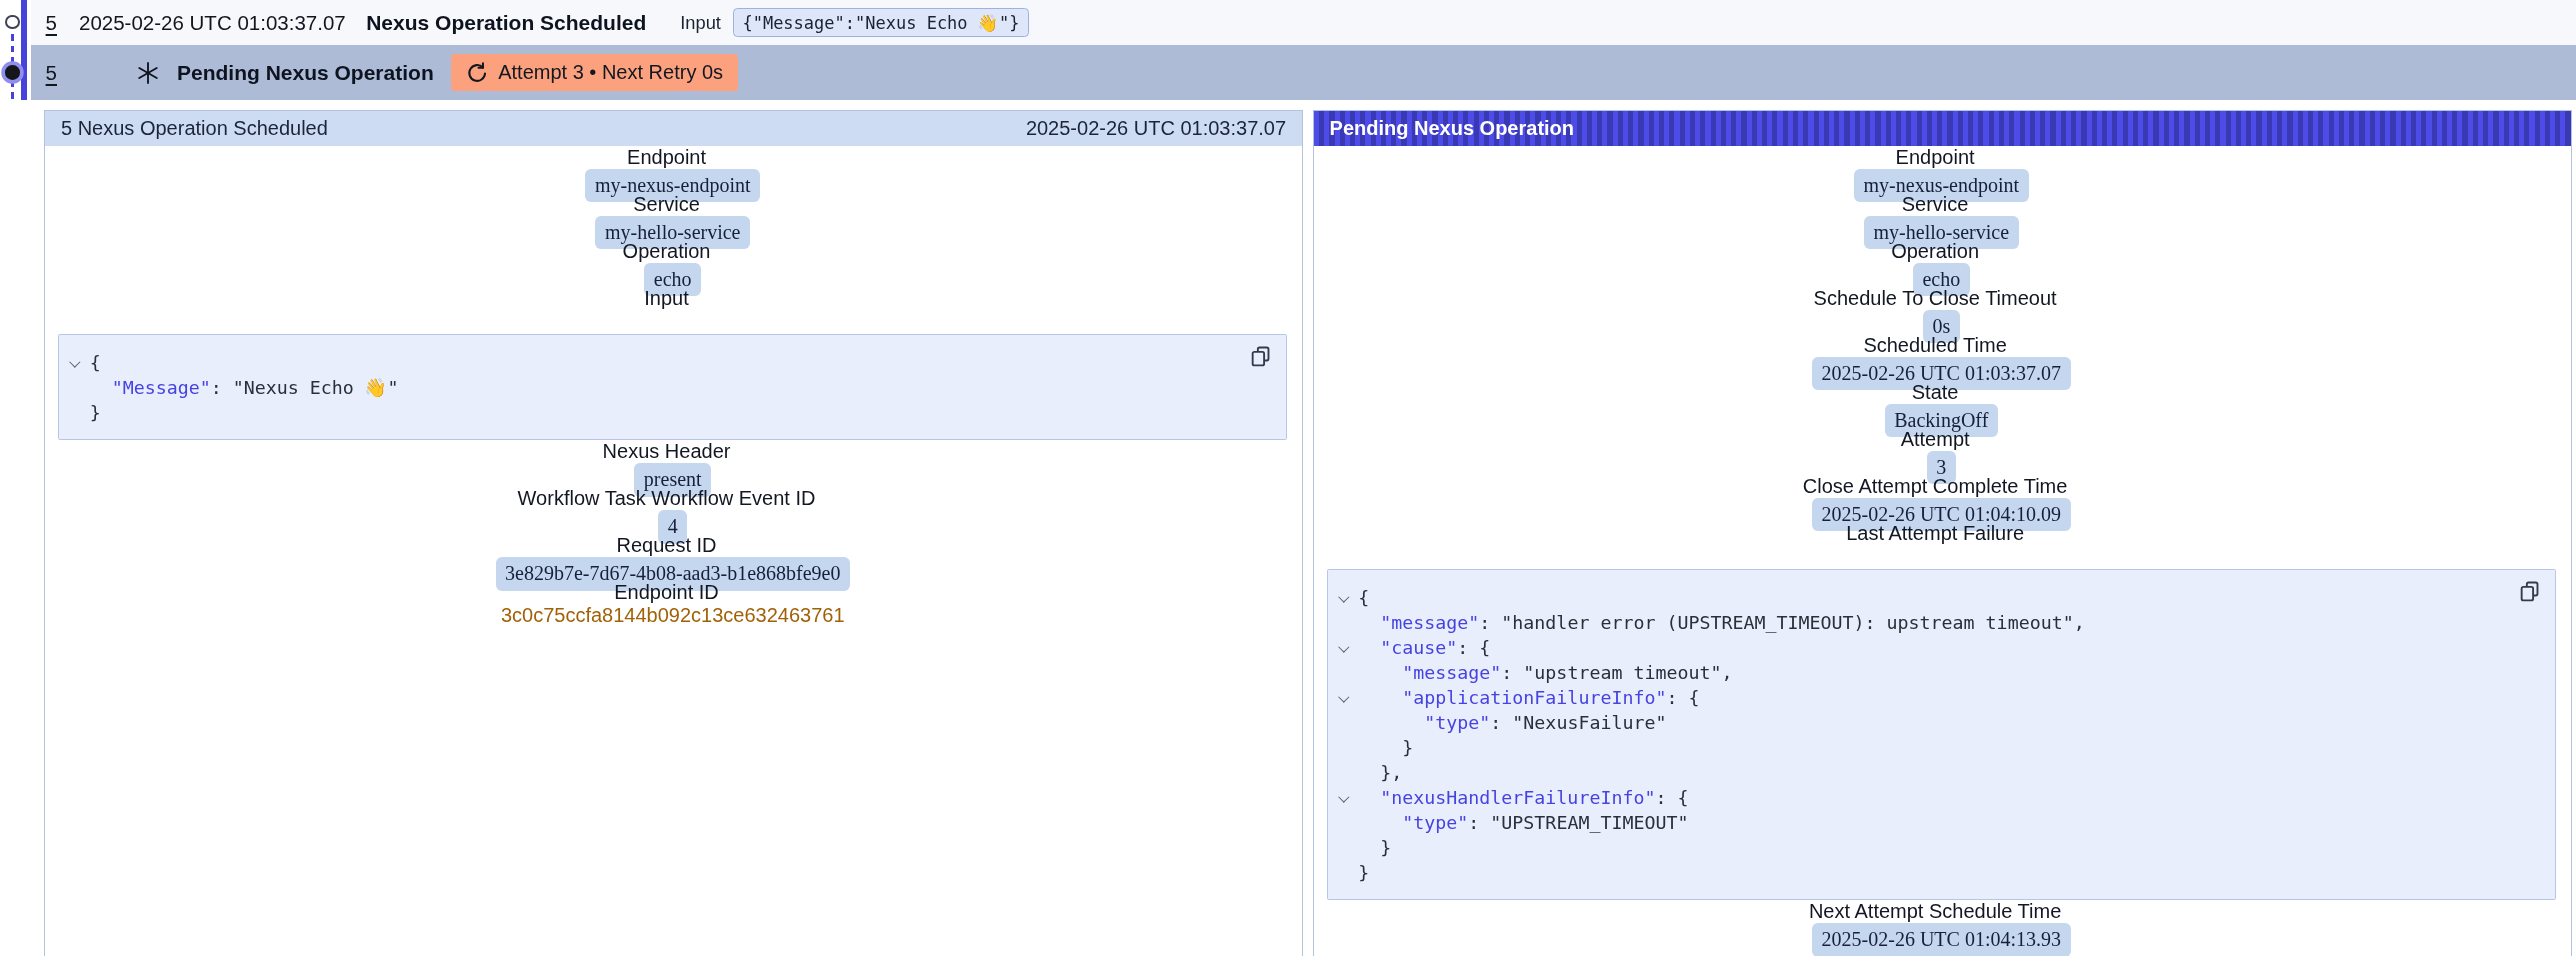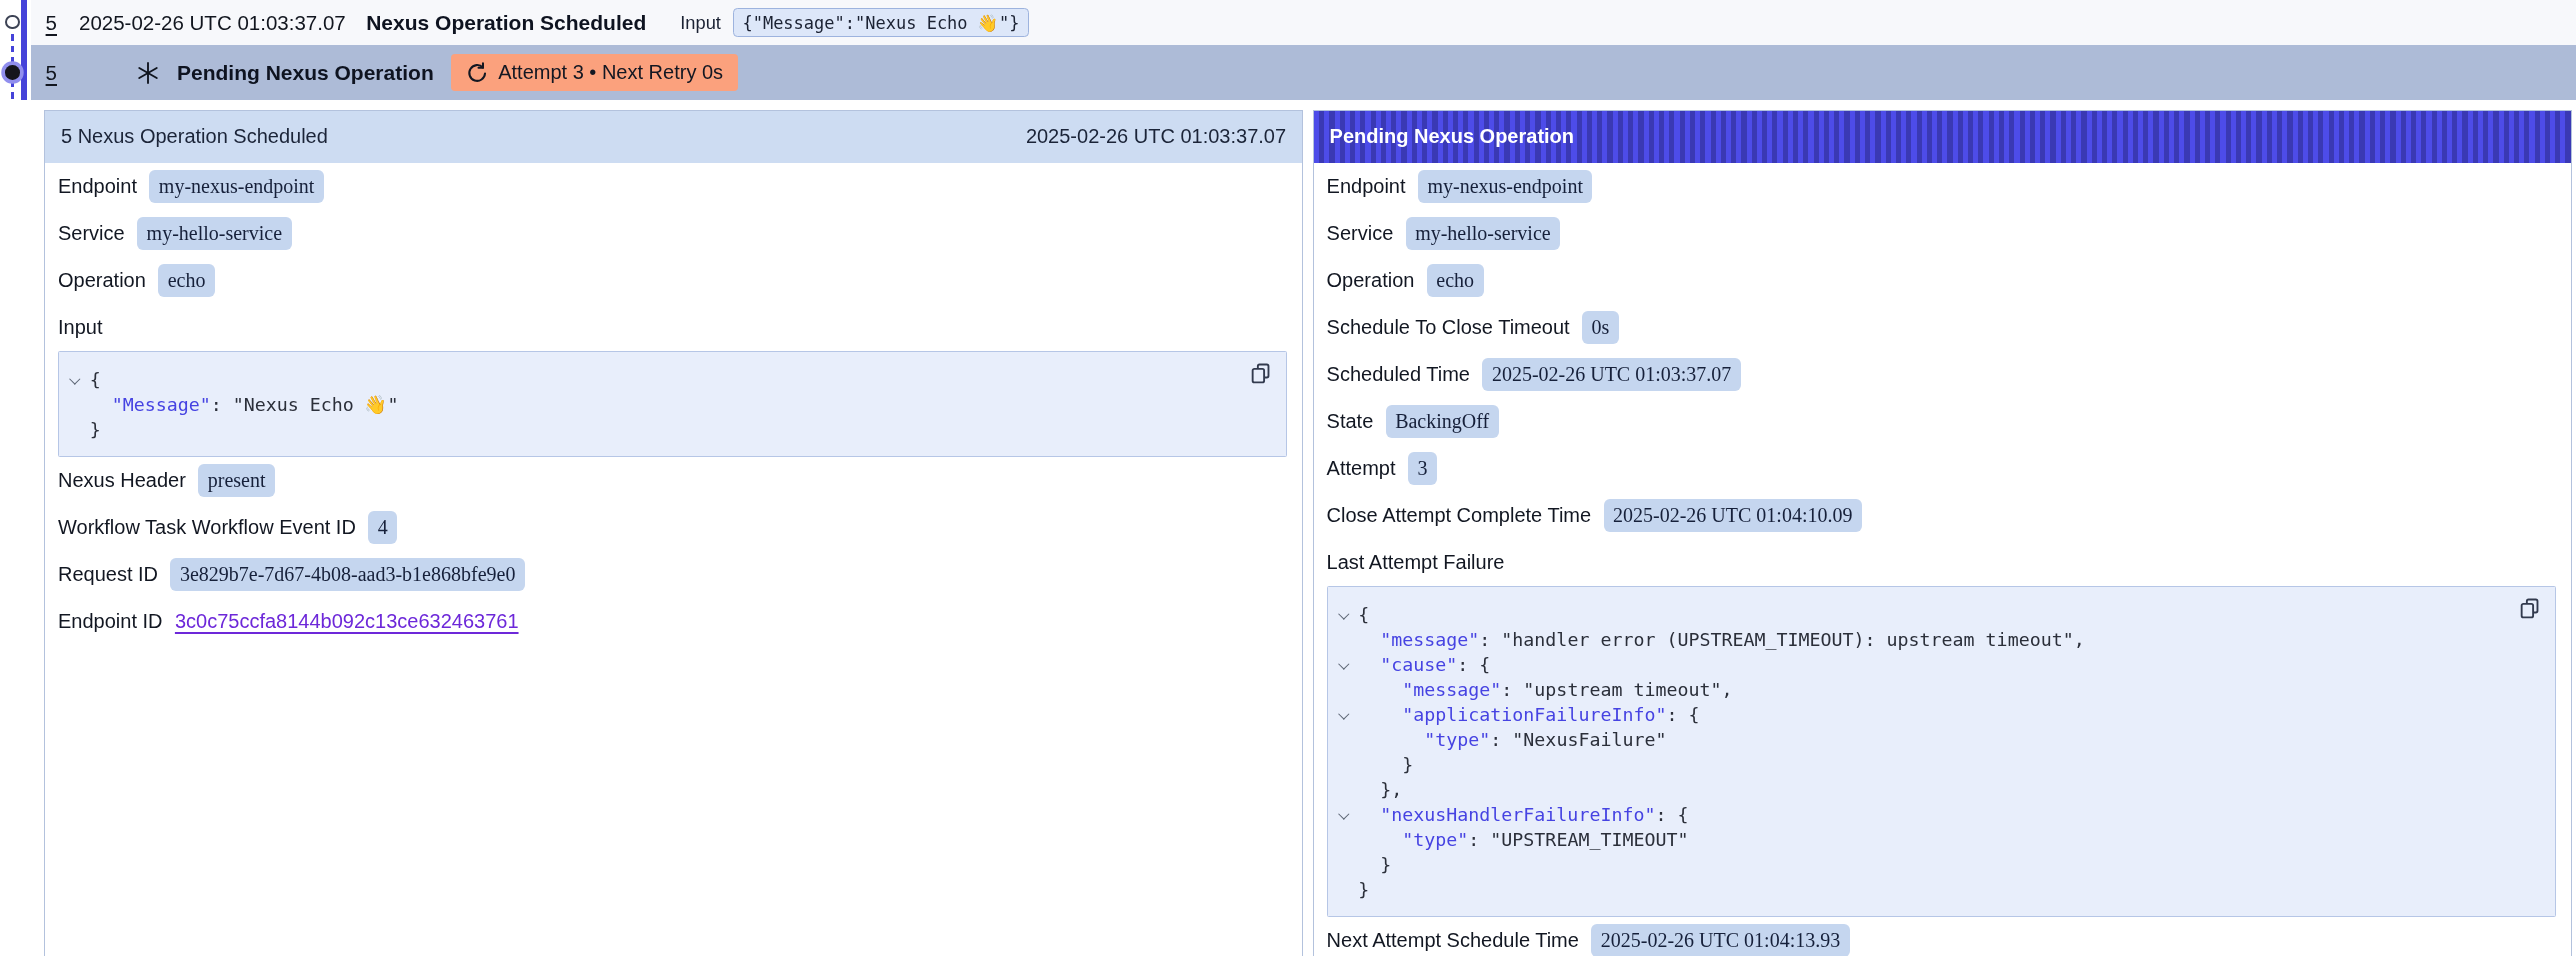--- a/index.html
+++ b/index.html
@@ -26,31 +26,31 @@
   .input-label{margin-left:34px;font-size:18.3px;color:#1b2233;}
   .input-pill{margin-left:11.7px;font-family:"DejaVu Sans Mono",monospace;font-size:17px;
     background:#dde7f9;border:1.5px solid #9db3de;border-radius:4.4px;padding:3.7px 8.8px;color:#1b2233;}
   .ast-icon{margin-left:78px;display:flex;align-items:center;}
   .pname{margin-left:16px;font-size:21px;font-weight:700;color:#0e1320;}
   .retry-badge{margin-left:17.6px;background:var(--retry-badge,#fba17d);border-radius:4px;
     padding:7.3px 14.6px;display:flex;align-items:center;gap:10.3px;font-size:20px;color:#131722;}
   
   .panels{display:flex;gap:9.5px;margin:9.5px 4.4px 0 44px;height:849px;}
   .panel{flex:1;border:1.5px solid #b3c2dd;background:#fff;overflow:hidden;box-sizing:border-box;}
-  .panel-header{height:52px;display:flex;align-items:center;justify-content:space-between;
+  .panel-header{height:35px;display:flex;align-items:center;justify-content:space-between;
     padding:0 16px;font-size:20px;}
   .panel-header.plain{background:var(--header-blue,#cddcf2);color:#1b2438;font-weight:500;}
   .panel-header.striped{
     background:repeating-linear-gradient(90deg,var(--stripe-a,#4d4ce9) 0 5.1px,var(--stripe-b,#3a39b4) 5.1px 10.3px);
     color:#fff;font-weight:600;justify-content:flex-start;}
   .panel-body{padding:0.7px 14.6px 0 13px;}
-  .detail-row{height:47px;display:flex;align-items:center;font-size:20px;color:#121722;}
+  .detail-row{height:47px;display:flex;align-items:center;font-size:20px;color:#121722;flex-direction:column;}
   .detail-label{margin-right:12.4px;}
   .badge{background:var(--badge-blue,#c5d6ef);border-radius:5.9px;padding:5.1px 9.5px;color:#16203a;font-family:Liberation Serif, serif;}
-  .link-value{color:#6d28d9;text-decoration:underline;text-underline-offset:3.7px;cursor:pointer;}
+  .link-value{color:#a16207;text-underline-offset:3.7px;cursor:pointer;}
   
   .code-block{position:relative;background:var(--code-bg,#e8eefb);border:1.5px solid #b6c6e6;
     border-radius:1.5px;padding:14.6px 47px 14.6px 7.3px;
     font-family:"DejaVu Sans Mono",monospace;font-size:18.3px;line-height:25px;color:#2b2f3a;}
   .code-line{display:flex;}
   .gutter{width:23.4px;flex:none;position:relative;}
   .chev-caret{position:absolute;left:5.1px;top:8px;width:6.6px;height:6.6px;
     border-right:1.8px solid #5a6372;border-bottom:1.8px solid #5a6372;transform:rotate(45deg);cursor:pointer;}
   .code-text{white-space:pre;}
   .seg-k{color:var(--json-key,#4643e2);}

